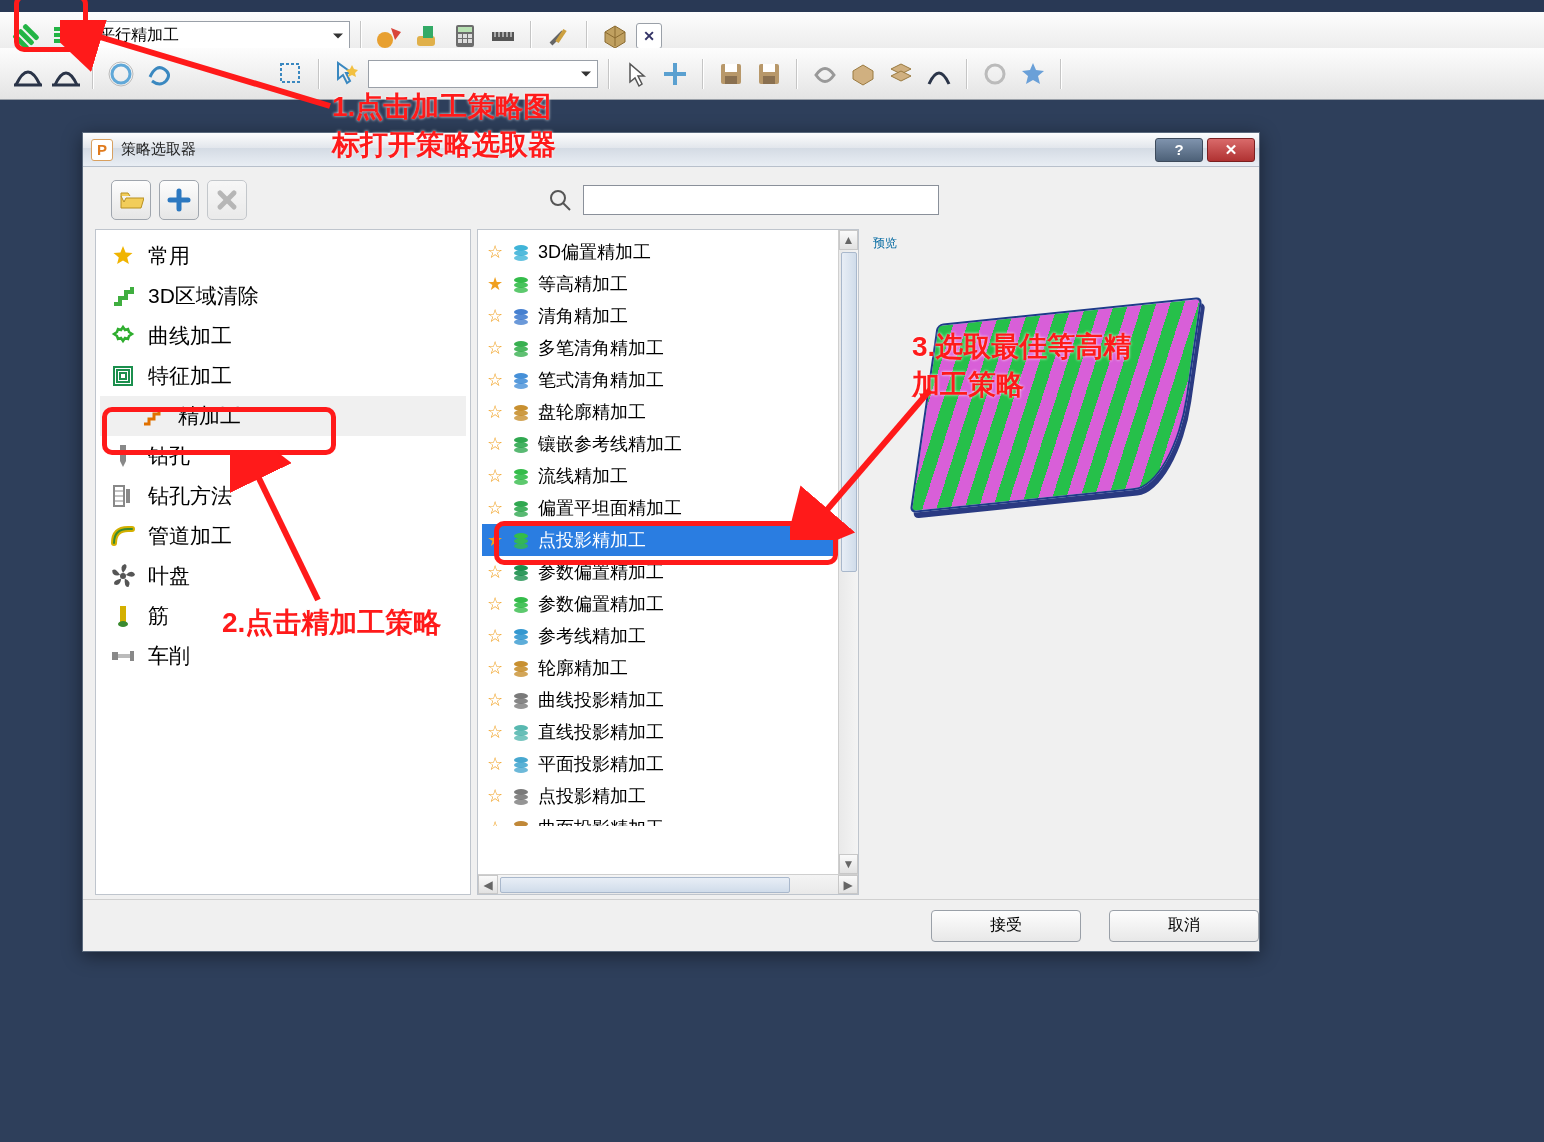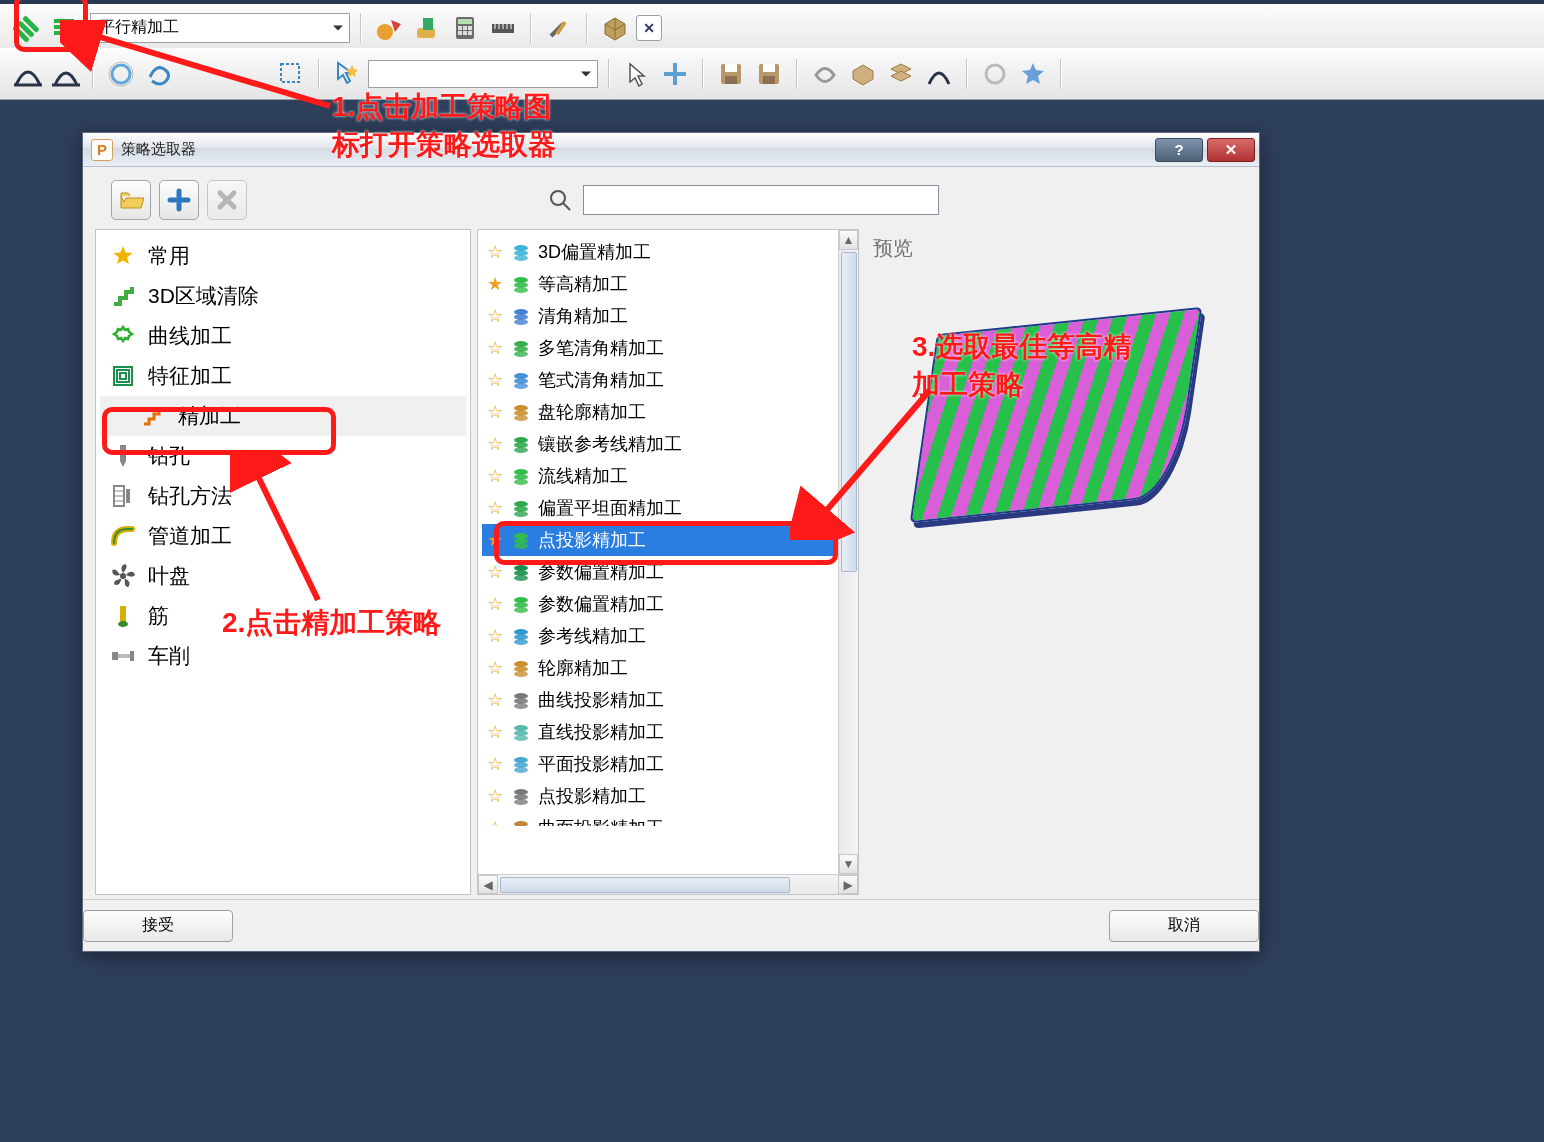--- a/index.html
+++ b/index.html
@@ -9,21 +9,21 @@
     background: #293955;
     overflow: hidden;
     width: 1544px;
     height: 1142px;
     position: relative;
   }
 
   
   .main-toolbar-1 {
     position: absolute;
-    left: 0; top: 4px;
+    left: 0; top: 12px;
     width: 100%;
     height: 48px;
     background: linear-gradient(#fdfdfd, #e8e8e8);
     border-bottom: 1px solid #b0b0b0;
     display: flex;
     align-items: center;
     padding-left: 10px;
     gap: 4px;
   }
   .main-toolbar-2 {
@@ -202,22 +202,22 @@
   }
   .col-right {
     flex: 1;
     background: #f0f0f0;
     border: none;
     display: flex;
     flex-direction: column;
     padding: 2px 4px;
   }
   .col-right .label {
-    font-size: 20px;
-    color: #737373;
+    font-size: 12px;
+    color: #0369a1;
     margin: 4px 0 8px 4px;
   }
 
   
   .cat-item {
     display: flex; align-items: center;
     height: 40px;
     padding-left: 10px;
     gap: 12px;
     font-size: 21px;
@@ -334,21 +334,21 @@
     border-radius: 6px 6px 40px 6px / 6px 6px 90px 6px;
     box-shadow: 4px 6px 0 #2a3a82;
     border: 2px solid #1e3b8a;
   }
 
   
   .dialog-footer {
     height: 52px;
     display: flex;
     align-items: center;
-    justify-content: space-between;
+    justify-content: flex-end;
     gap: 28px;
     border-top: 1px solid #d0d0d0;
   }
   .footer-btn {
     width: 150px; height: 32px;
     background: linear-gradient(#fdfdfd,#e8e8e8);
     border: 1px solid #9aa0a8;
     border-radius: 4px;
     font-size: 16px;
     display: inline-flex; align-items: center; justify-content: center;

